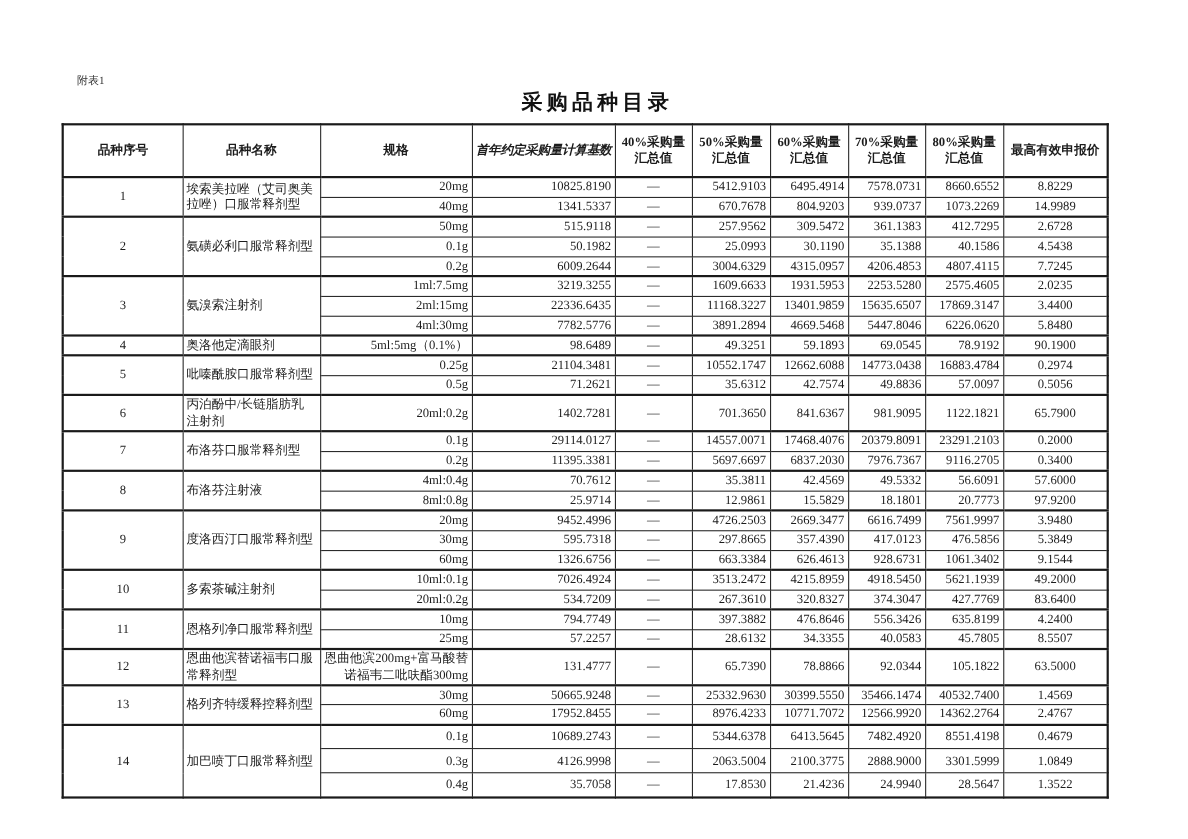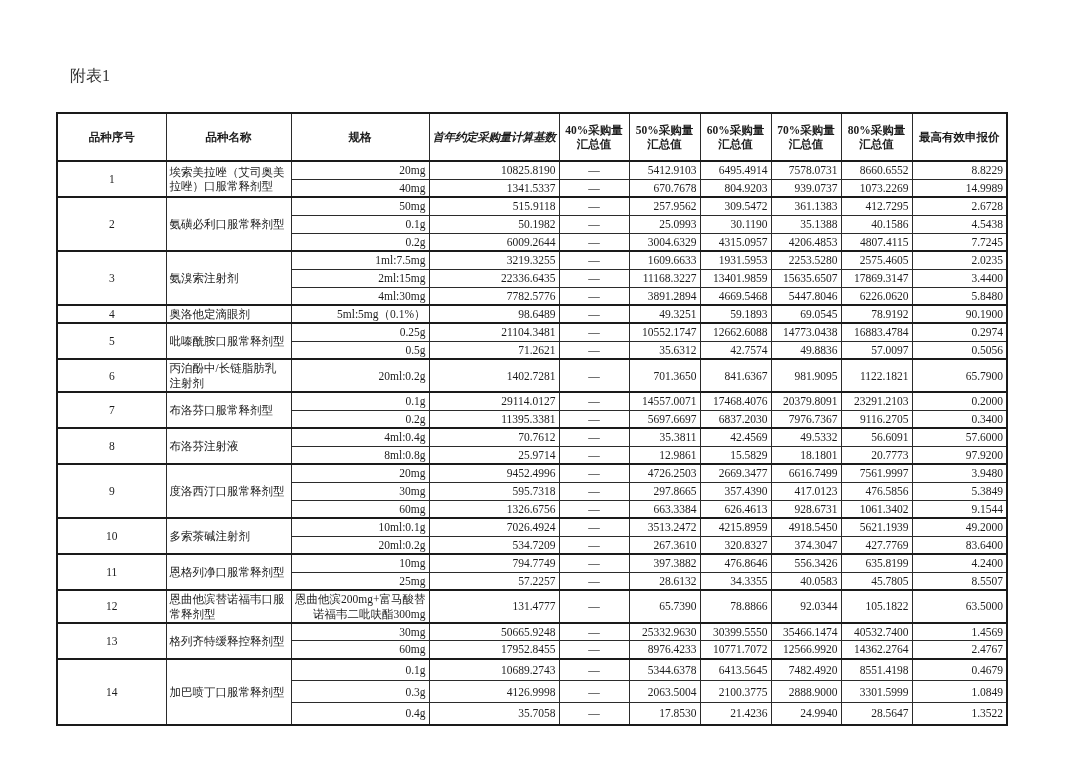--- a/index.html
+++ b/index.html
@@ -15,21 +15,21 @@
   .page {
     position: relative;
     width: 1080px;
     height: 763px;
     background: #ffffff;
   }
   .doc-tag {
     position: absolute;
     left: 70px;
     top: 66px;
-    font-size: 16px;
+    font-size: 10px;
     color: #333333;
   }
   .doc-title {
     position: absolute;
     left: 68px;
     top: 80px;
     width: 950px;
     text-align: center;
     font-size: 19px;
     font-weight: bold;
@@ -63,27 +63,28 @@
   }
   table.catalog thead th.nowrap { white-space: nowrap; letter-spacing: -0.3px; font-style: italic; }
   table.catalog tbody tr { height: 18px; }
   table.catalog tbody tr.tall { height: 22px; }
   table.catalog tbody tr.group-start td { border-top: 2px solid #1a1a1a; }
   td.c-no    { text-align: center; }
   td.c-name  { text-align: left; }
   td.c-spec  { text-align: right; }
   td.c-num   { text-align: right; padding-right: 4px; }
   td.c-dash  { text-align: center; }
-  td.c-price { text-align: right; padding-right: 15px; }
+  td.c-price { text-align: center; padding-right: 15px; }
 </style>
 </head>
 <body>
 
 <div class="page">
   <div class="doc-tag">附表1</div>
+  <div class="doc-title">采购品种目录</div>
 
   <table class="catalog">
     <colgroup>
       <col style="width:109px">
       <col style="width:125px">
       <col style="width:138px">
       <col style="width:130px">
       <col style="width:70px">
       <col style="width:71px">
       <col style="width:71px">

